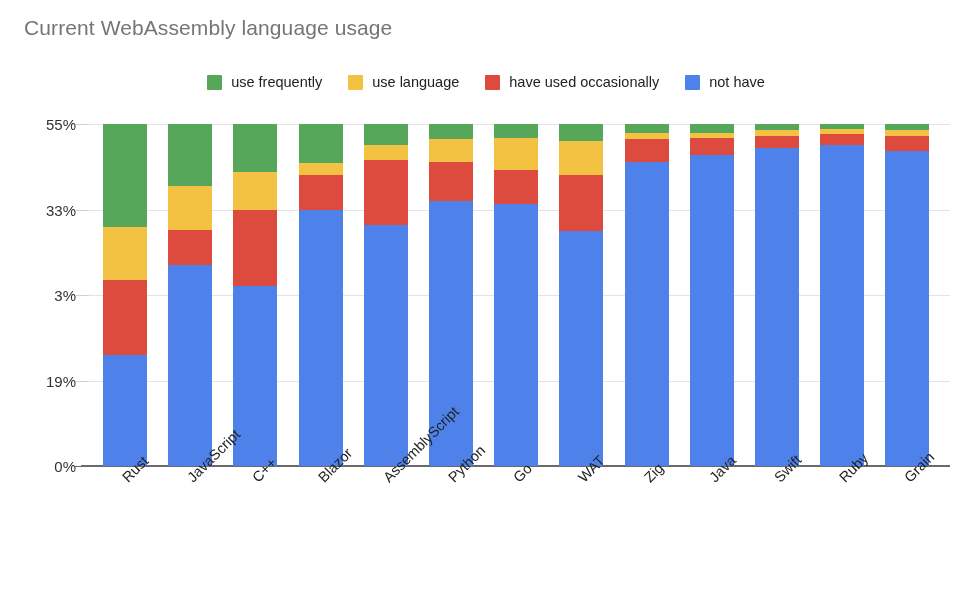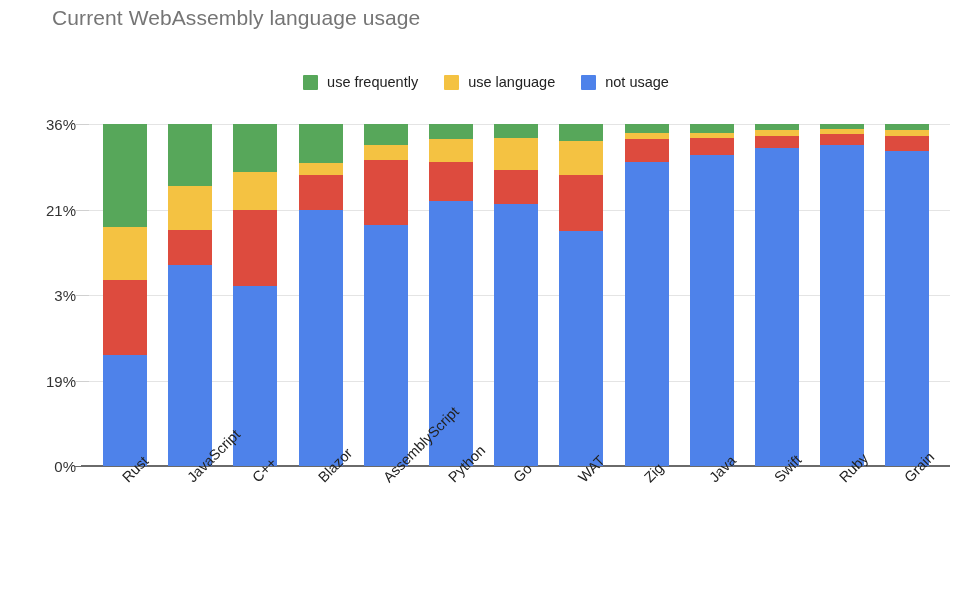--- a/index.html
+++ b/index.html
@@ -17,26 +17,25 @@
   #chart-root {
     position: absolute;
     left: 0; top: 0;
     width: 972px;
     height: 597px;
     background: #ffffff;
   }
   .chart-title {
     position: absolute;
     left: 24px;
-    top: 6px;
+    top: 16px;
     font-size: 21px;
     color: #757575;
     letter-spacing: 0.1px;
     white-space: nowrap;
-    margin-left: 28px;
   }
   .legend {
     position: absolute;
     left: 0;
     top: 74px;
     width: 972px;
     display: flex;
     justify-content: center;
     align-items: center;
     gap: 26px;
@@ -144,31 +143,35 @@
   <div class="legend">
       <div class="legend-item">
         <span class="legend-swatch" style="background: rgb(87, 167, 90);"></span>
         <span class="legend-label">use frequently</span>
       </div>
       <div class="legend-item">
         <span class="legend-swatch" style="background: rgb(244, 194, 66);"></span>
         <span class="legend-label">use language</span>
       </div>
       <div class="legend-item">
+        <span class="legend-swatch" style="background: rgb(221, 75, 62);"></span>
+        <span class="legend-label">have used occasionally</span>
+      </div>
+      <div class="legend-item">
         <span class="legend-swatch" style="background: rgb(78, 130, 234);"></span>
-        <span class="legend-label">not usage</span>
+        <span class="legend-label">not have</span>
       </div>
     </div>
 
   <div class="ylabels">
       <div class="ylabel-row" style="top: 342px;">0%</div>
       <div class="ylabel-row" style="top: 256.5px;">19%</div>
       <div class="ylabel-row" style="top: 171px;">3%</div>
-      <div class="ylabel-row" style="top: 85.5px;">21%</div>
-      <div class="ylabel-row" style="top: 0px;">36%</div>
+      <div class="ylabel-row" style="top: 85.5px;">33%</div>
+      <div class="ylabel-row" style="top: 0px;">55%</div>
     </div>
 
   <div class="plot">
     <div class="axis-baseline"></div>
   <div class="tick-stub" style="top: 342px; background: rgb(106, 106, 106);"></div>
       <div class="gridline" style="top: 256.5px; background: rgb(228, 228, 228);"></div>
       <div class="tick-stub" style="top: 256.5px;"></div>
       <div class="gridline" style="top: 171px; background: rgb(228, 228, 228);"></div>
       <div class="tick-stub" style="top: 171px;"></div>
       <div class="gridline" style="top: 85.5px; background: rgb(228, 228, 228);"></div>

